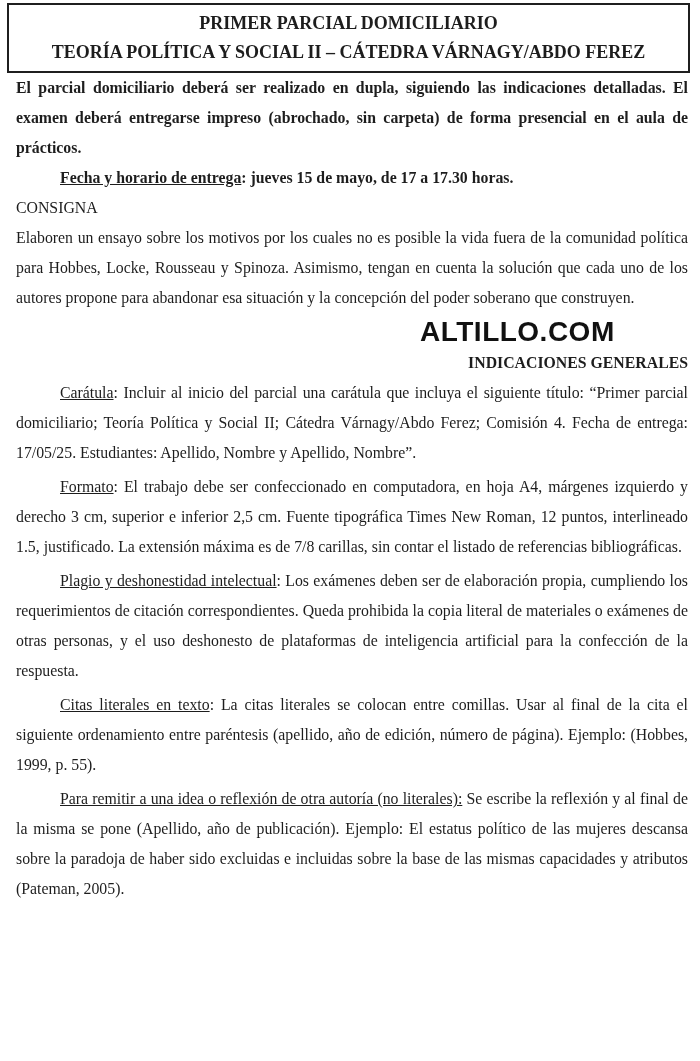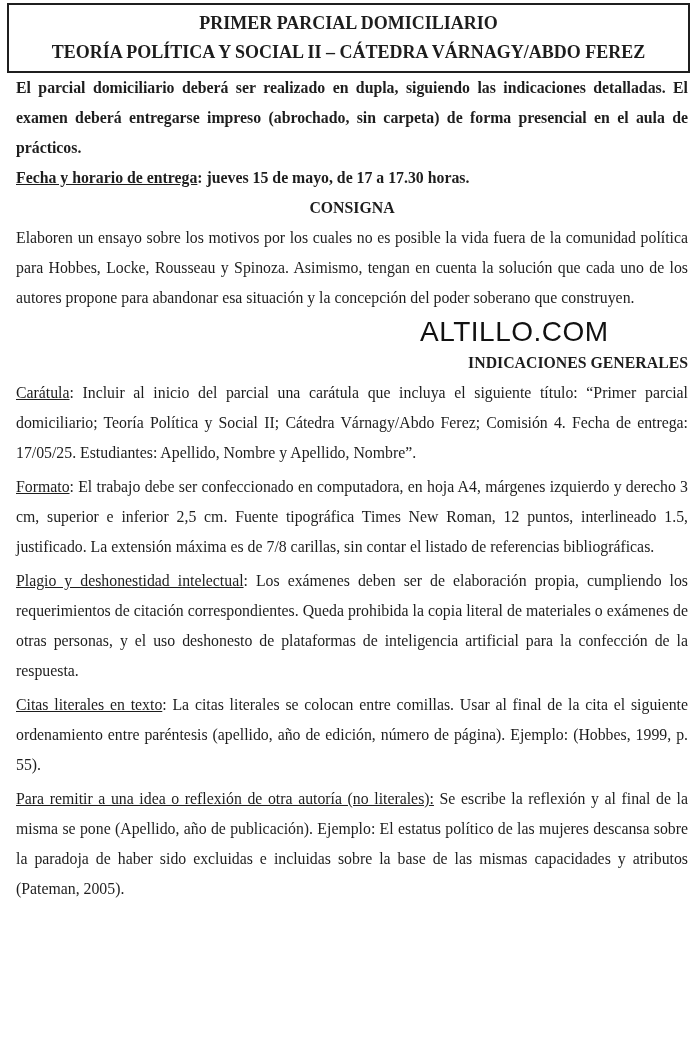--- a/index.html
+++ b/index.html
@@ -20,31 +20,31 @@
     line-height:29px;
     padding:4px 6px;
   }
   .content{
     margin:0 12px 0 16px;
     font-size:15.8px;
     line-height:30px;
     text-align:justify;
   }
   .content p{margin:0;}
-  .u{text-decoration:underline;}
+  .u{text-decoration:underline;margin-left:44px;}
   .intro{margin-top:30px;font-weight:bold;font-family:Liberation Serif, serif;}
   .entrega{font-weight:bold;}
-  .section-heading{font-weight:bold;margin-top:26px;text-align:center;}
+  .section-heading{font-weight:normal;margin-top:26px;text-align:left;}
   .watermark{
     margin-top:2px;
     height:33px;
     line-height:33px;
     padding-left:404px;
     font-family:"Liberation Sans", sans-serif;
-    font-weight:normal;
+    font-weight:bold;
     font-size:28px;
     letter-spacing:0.5px;
     color:#111111;
     text-align:left;
   }
   .ind-heading{font-weight:bold;margin-top:2px;text-align:right;}
   .item + .item{margin-top:4px;}
 </style>
 </head>
 <body>

